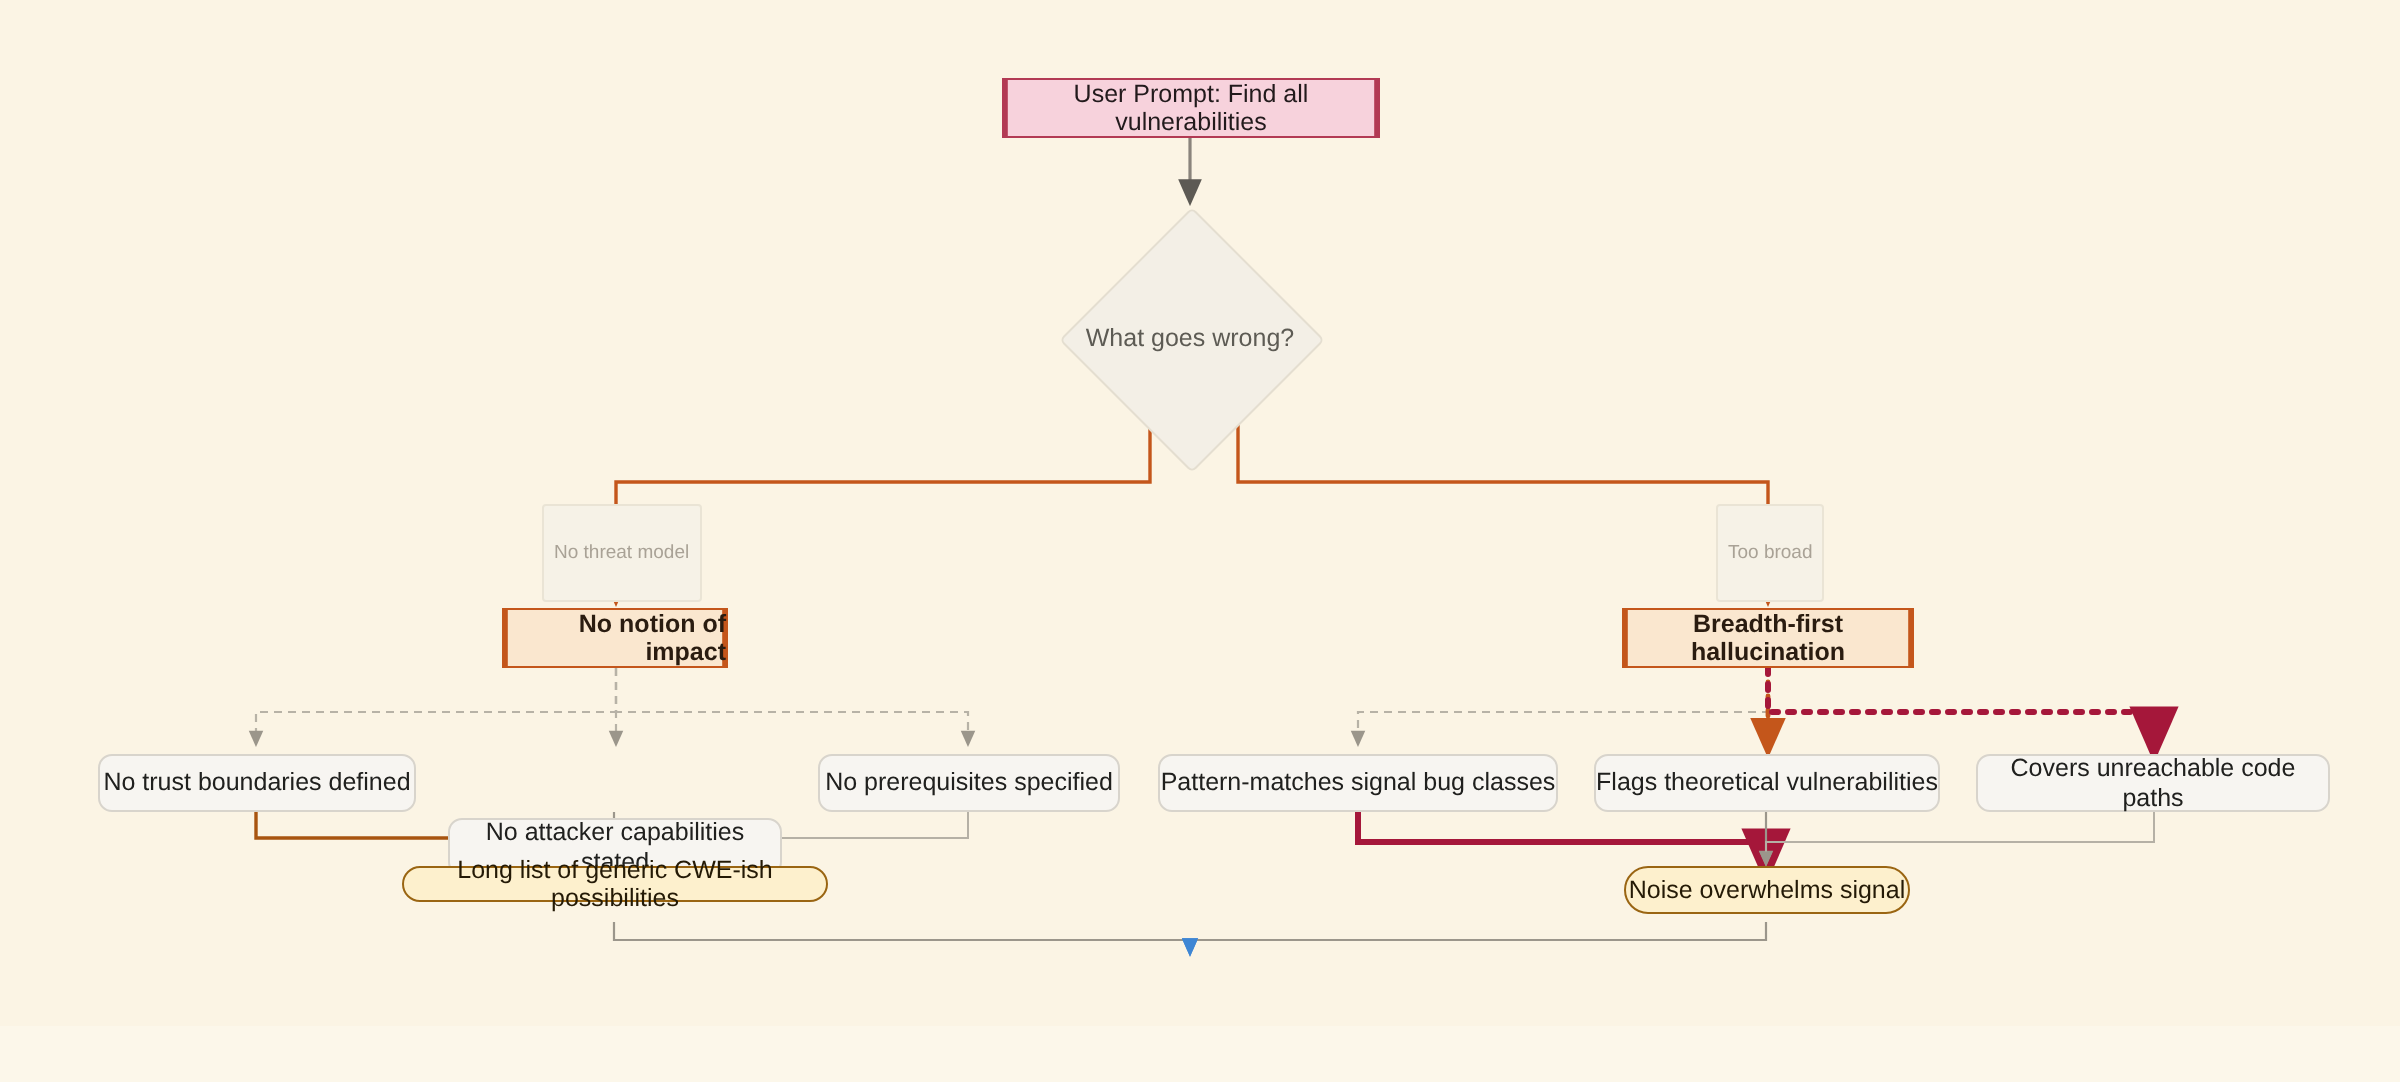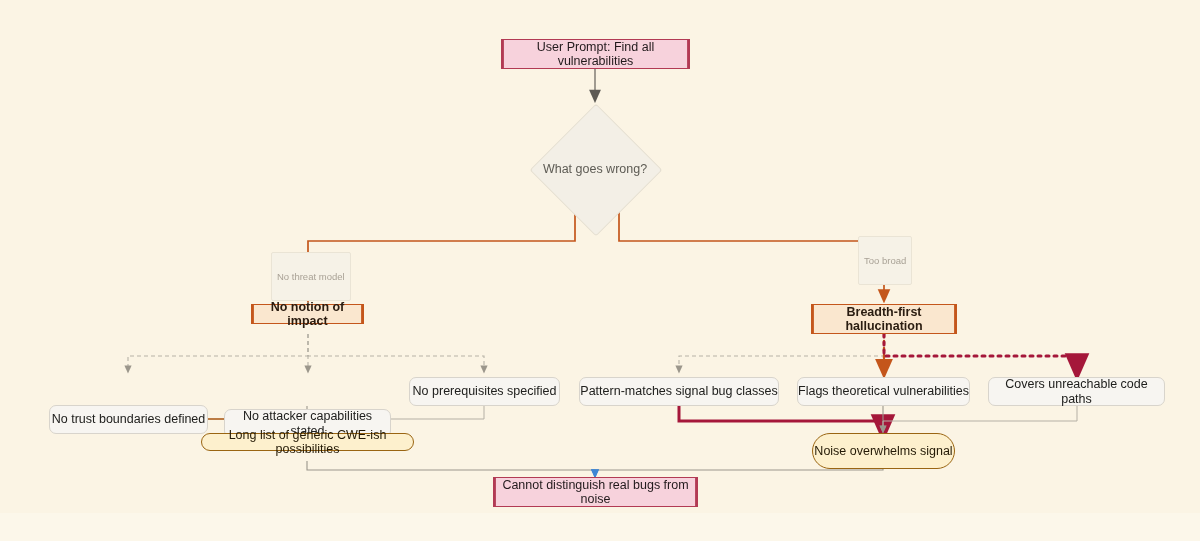--- a/index.html
+++ b/index.html
@@ -134,33 +134,33 @@
   </div>
 
   <div class="node n-diamond" style="left:530px;top:104px;width:130px;height:130px;">
     <div class="diamond-shape"></div>
     <span class="diamond-label">What goes wrong?</span>
   </div>
 
   <div class="edge-label" style="left:271px;top:252px;">
     <span>No threat model</span>
   </div>
-  <div class="edge-label" style="left:858px;top:236px;">
+  <div class="edge-label" style="left:858px;top:252px;">
     <span>Too broad</span>
   </div>
 
-  <div class="node n-amber" style="left:251px;top:304px;width:113px;height:20px;">
+  <div class="node n-amber" style="left:251px;top:304px;width:113px;height:30px;text-align:right;">
     <span>No notion of impact</span>
   </div>
 
   <div class="node n-amber" style="left:811px;top:304px;width:146px;height:30px;">
     <span>Breadth-first hallucination</span>
   </div>
 
-  <div class="node n-leaf" style="left:49px;top:377px;width:159px;height:29px;margin-top:28px;">
+  <div class="node n-leaf" style="left:49px;top:377px;width:159px;height:29px;">
     <span>No trust boundaries defined</span>
   </div>
   <div class="node n-leaf" style="left:224px;top:377px;width:167px;height:29px;margin-top:32px;">
     <span>No attacker capabilities stated</span>
   </div>
   <div class="node n-leaf" style="left:409px;top:377px;width:151px;height:29px;">
     <span>No prerequisites specified</span>
   </div>
   <div class="node n-leaf" style="left:579px;top:377px;width:200px;height:29px;">
     <span>Pattern-matches signal bug classes</span>
@@ -168,21 +168,18 @@
   <div class="node n-leaf" style="left:797px;top:377px;width:173px;height:29px;">
     <span>Flags theoretical vulnerabilities</span>
   </div>
   <div class="node n-leaf" style="left:988px;top:377px;width:177px;height:29px;">
     <span>Covers unreachable code paths</span>
   </div>
 
   <div class="node n-pill" style="left:201px;top:433px;width:213px;height:18px;">
     <span>Long list of generic CWE-ish possibilities</span>
   </div>
-  <div class="node n-pill" style="left:812px;top:433px;width:143px;height:36px;">
+  <div class="node n-pill" style="left:812px;top:433px;width:143px;height:24px;">
     <span>Noise overwhelms signal</span>
   </div>
 
-  <div class="node n-pink" style="left:493px;top:477px;width:205px;height:30px;">
-    <span>Cannot distinguish real bugs from noise</span>
-  </div>
 
 </div>
 
 </body></html>

